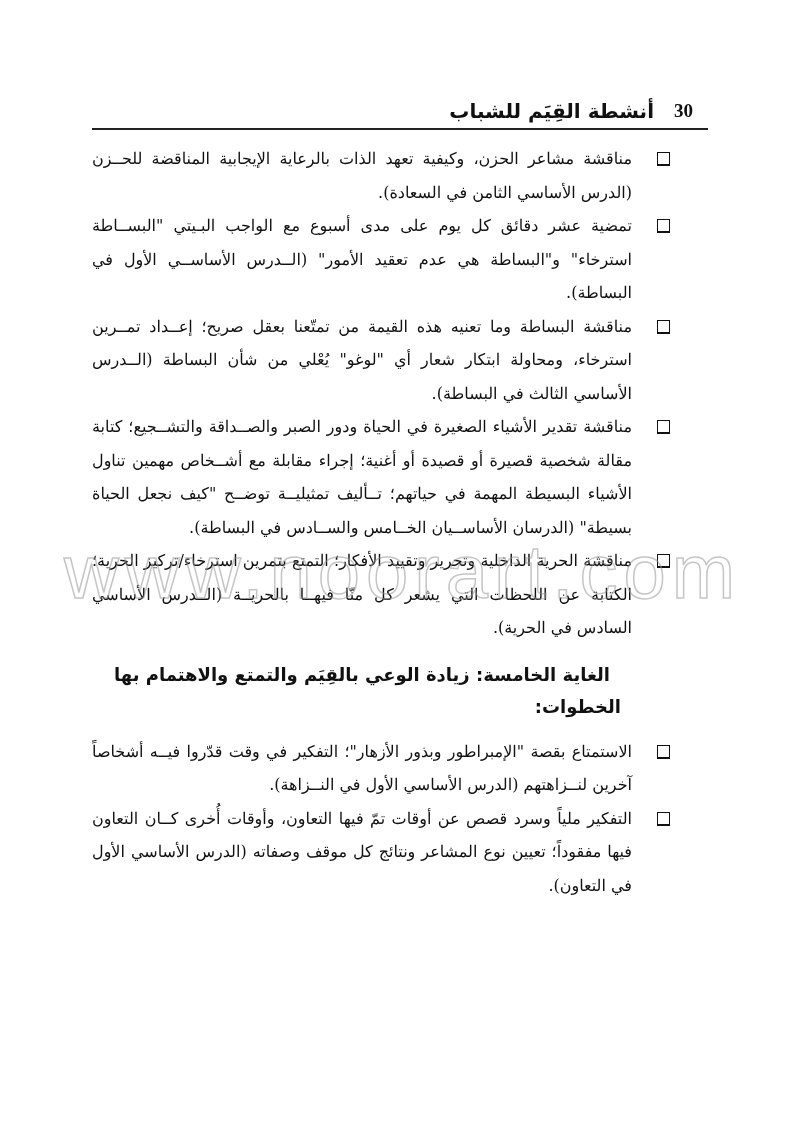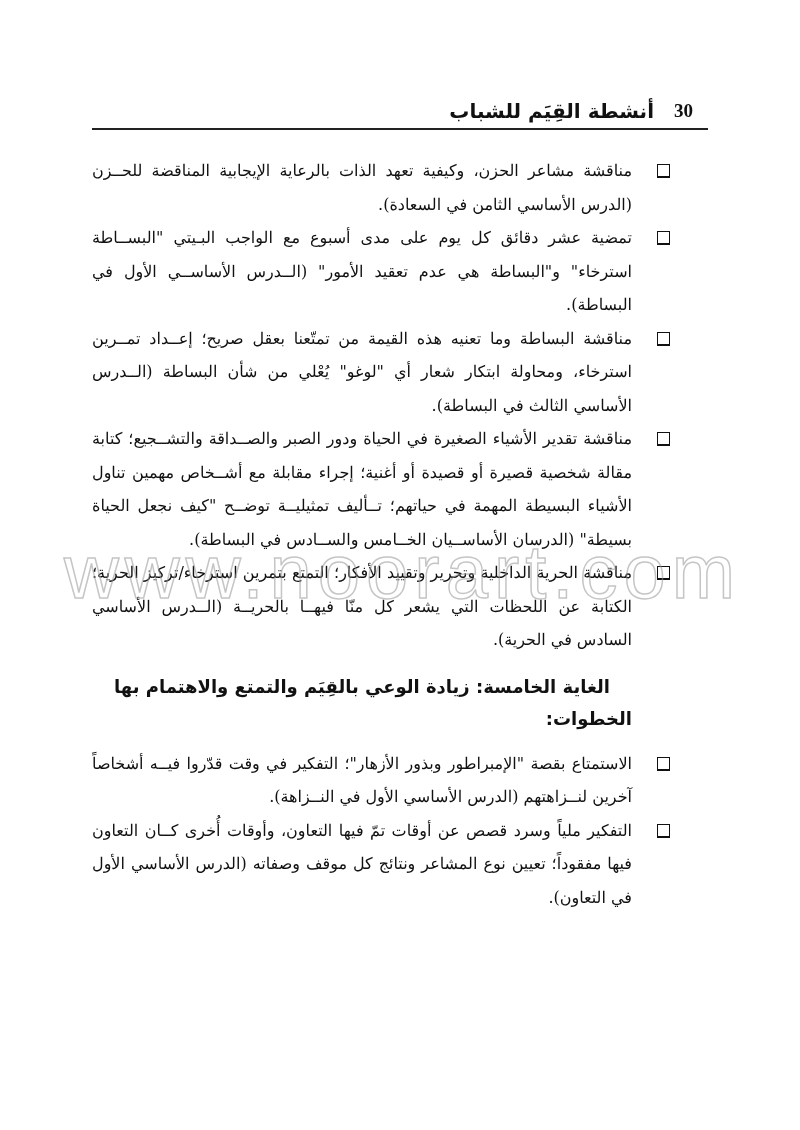--- a/index.html
+++ b/index.html
@@ -40,21 +40,21 @@
       margin-left: 20px;
     }
     .book-title {
       font-family: "DejaVu Sans", sans-serif;
       font-weight: bold;
       font-size: 20px;
     }
     .content {
       position: absolute;
       left: 92px;
-      top: 154px;
+      top: 142px;
       width: 580px;
       direction: rtl;
       text-align: justify;
     }
     .item {
       position: relative;
       padding-right: 40px;
       font-size: 16px;
       line-height: 33.5px;
       margin: 0;
@@ -77,21 +77,21 @@
       font-size: 18px;
       line-height: 32px;
       margin: 14px 40px 0 0;
       text-align: center;
     }
     .steps-label {
       font-family: "DejaVu Sans", sans-serif;
       font-weight: bold;
       font-size: 18px;
       line-height: 32px;
-      margin: 0 40px 12px 0;
+      margin: 0 51px 12px 0;
     }
     .watermark {
       position: absolute;
       left: 0;
       top: 528px;
       width: 709px;
       text-align: center;
       font-family: "Liberation Sans", sans-serif;
       font-size: 76px;
       letter-spacing: 6px;

